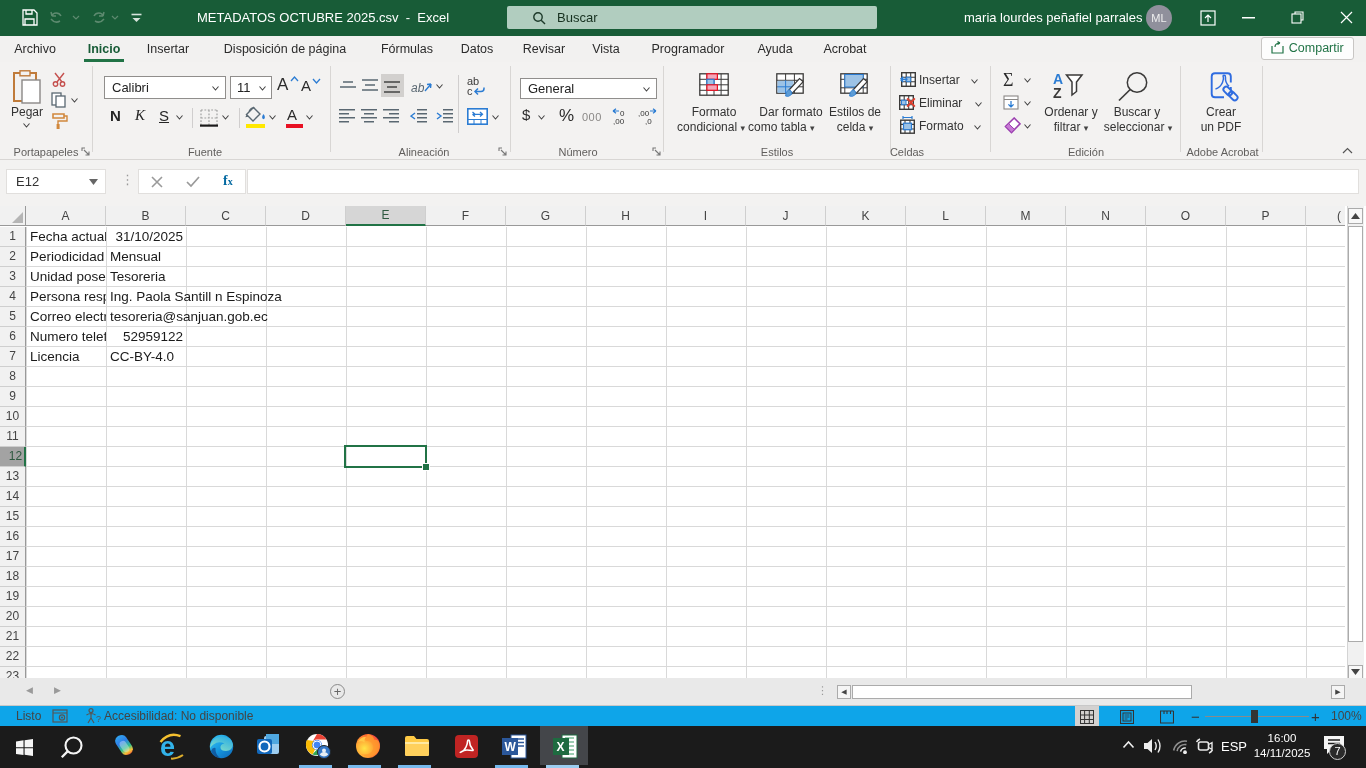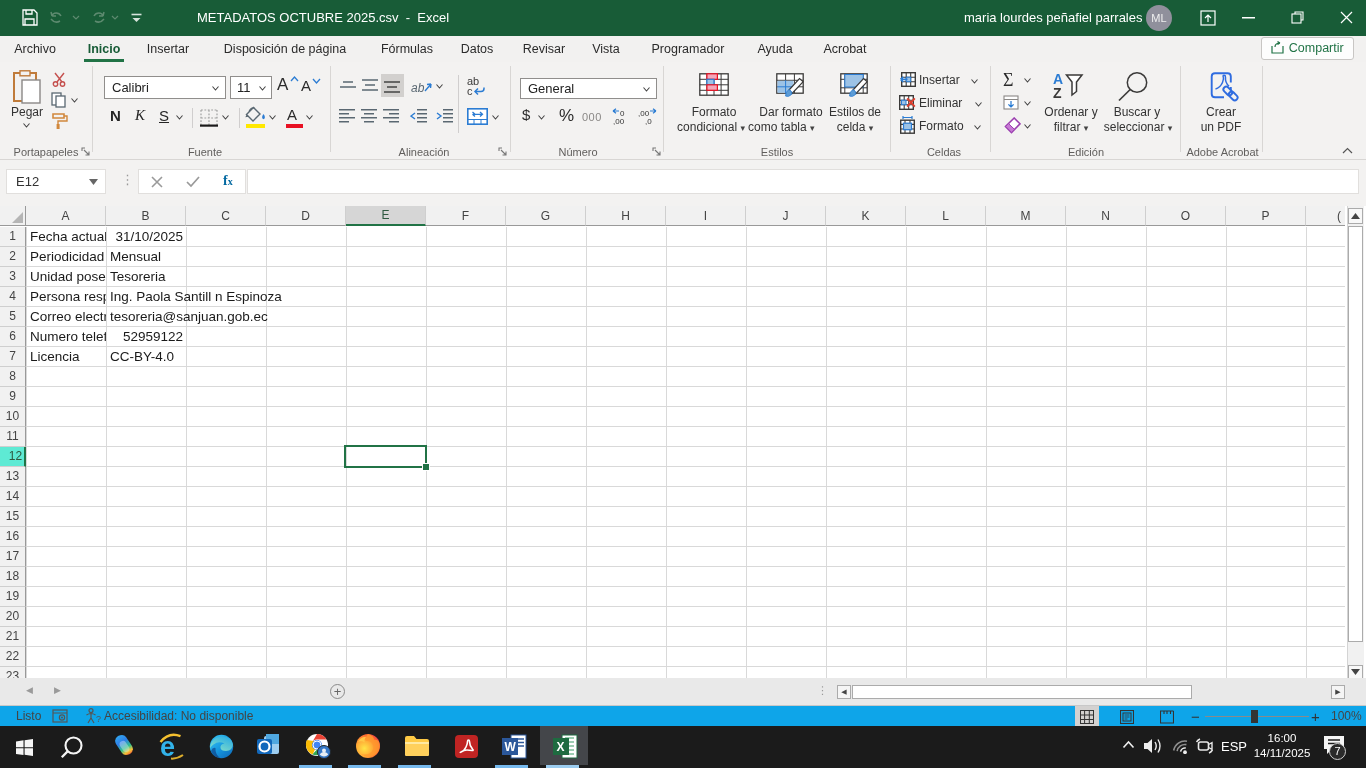--- a/index.html
+++ b/index.html
@@ -56,20 +56,27 @@
         <path d="M13 6 C 12 2, 6 2, 4 6 M13 6 l1-4 M13 6 l-4 0" fill="none" stroke="#5d8a6f" stroke-width="1.5"></path>
         <path d="M14 9 q-4 5 -9 2" fill="none" stroke="#5d8a6f" stroke-width="1.5"></path>
       </svg>
   <svg class="abs" style="left:111px;top:15px" width="8" height="6" viewBox="0 0 8 6">
         <path d="M1 1 l3 3 3-3" fill="none" stroke="#5d8a6f" stroke-width="1.2"></path>
       </svg>
   <svg class="abs" style="left:130px;top:13px" width="13" height="11" viewBox="0 0 13 11">
         <path d="M1.5 1.5 h10" stroke="#d7e4dc" stroke-width="1.6"></path>
         <path d="M2.5 5 l4 4 4-4 z" fill="#d7e4dc" stroke="none"></path>
       </svg>
+  <div id="searchbox">
+    <svg class="abs" style="left:25px;top:5px" width="14" height="14" viewBox="0 0 14 14">
+          <circle cx="6" cy="6" r="4.2" fill="none" stroke="#1d3a2a" stroke-width="1.4"></circle>
+          <path d="M9.2 9.2 L13 13" stroke="#1d3a2a" stroke-width="1.4"></path>
+        </svg>
+    <div class="stext">Buscar</div>
+  </div>
   <div id="username">maria lourdes peñafiel parrales</div>
   <div id="avatar">ML</div>
   <svg class="abs" style="left:1200px;top:10px" width="16" height="16" viewBox="0 0 16 16">
         <rect x="1" y="1" width="14" height="14" fill="none" stroke="#fff" stroke-width="1.2"></rect>
         <path d="M8 12 V5 M5 8 l3-3 3 3" fill="none" stroke="#fff" stroke-width="1.2"></path>
       </svg>
   <svg class="abs" style="left:1242px;top:17px" width="13" height="2" viewBox="0 0 13 2">
         <rect width="13" height="1.5" fill="#fff"></rect>
       </svg>
   <svg class="abs" style="left:1291px;top:11px" width="13" height="13" viewBox="0 0 13 13">
@@ -106,21 +113,21 @@
   <div class="gsep" style="left:663px"></div>
   <div class="gsep" style="left:890px"></div>
   <div class="gsep" style="left:990px"></div>
   <div class="gsep" style="left:1180px"></div>
   <div class="gsep" style="left:1262px"></div>
   <div class="glabel" style="left:6px;width:80px;">Portapapeles</div>
   <div class="glabel" style="left:145px;width:120px;">Fuente</div>
   <div class="glabel" style="left:364px;width:120px;">Alineación</div>
   <div class="glabel" style="left:528px;width:100px;">Número</div>
   <div class="glabel" style="left:722px;width:110px;">Estilos</div>
-  <div class="glabel" style="left:894px;width:100px;">Celdas</div>
+  <div class="glabel" style="left:857px;width:100px;">Celdas</div>
   <div class="glabel" style="left:1036px;width:100px;">Edición</div>
   <div class="glabel" style="left:1174px;width:97px;">Adobe Acrobat</div>
 
   <svg class="abs" style="left:12px;top:8px" width="30" height="34" viewBox="0 0 30 34">
     <rect x="2" y="3" width="22" height="28" fill="none" stroke="#c07b3a" stroke-width="2"></rect>
     <rect x="8" y="0.8" width="10" height="5" fill="#f3f2f1" stroke="#c07b3a" stroke-width="1.4"></rect>
     <rect x="10" y="10" width="18" height="23" fill="#fff" stroke="#8a8886" stroke-width="1.4"></rect>
   </svg>
   <div class="rtxt" style="left:7px;top:43px;width:40px;text-align:center;">Pegar</div>
   <svg class="chev" style="left:23px;top:61px" viewBox="0 0 7 5">
@@ -430,21 +437,21 @@
       <div class="rowhead" style="top:41px;">2</div>
       <div class="rowhead" style="top:61px;">3</div>
       <div class="rowhead" style="top:81px;">4</div>
       <div class="rowhead" style="top:101px;">5</div>
       <div class="rowhead" style="top:121px;">6</div>
       <div class="rowhead" style="top:141px;">7</div>
       <div class="rowhead" style="top:161px;">8</div>
       <div class="rowhead" style="top:181px;">9</div>
       <div class="rowhead" style="top:201px;">10</div>
       <div class="rowhead" style="top:221px;">11</div>
-      <div class="rowhead" style="top:241px;background:#5eead4;color:#2e5940;border-right:2px solid #217346;padding-left:7px;">12</div>
+      <div class="rowhead" style="top:241px;background:#a3a3a3;color:#2e5940;border-right:2px solid #217346;padding-left:7px;">12</div>
       <div class="rowhead" style="top:261px;">13</div>
       <div class="rowhead" style="top:281px;">14</div>
       <div class="rowhead" style="top:301px;">15</div>
       <div class="rowhead" style="top:321px;">16</div>
       <div class="rowhead" style="top:341px;">17</div>
       <div class="rowhead" style="top:361px;">18</div>
       <div class="rowhead" style="top:381px;">19</div>
       <div class="rowhead" style="top:401px;">20</div>
       <div class="rowhead" style="top:421px;">21</div>
       <div class="rowhead" style="top:441px;">22</div>

